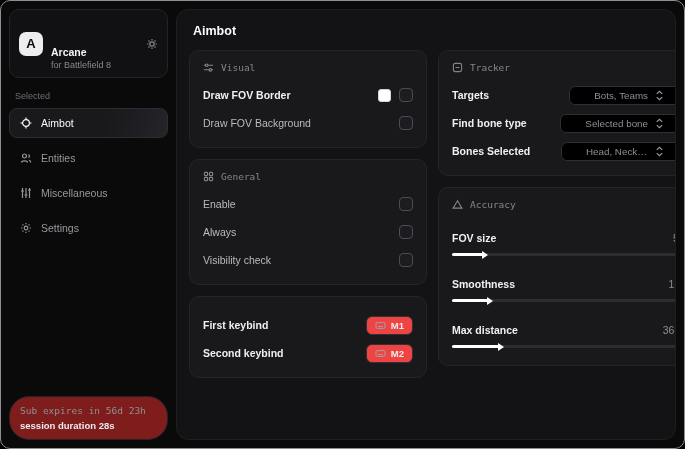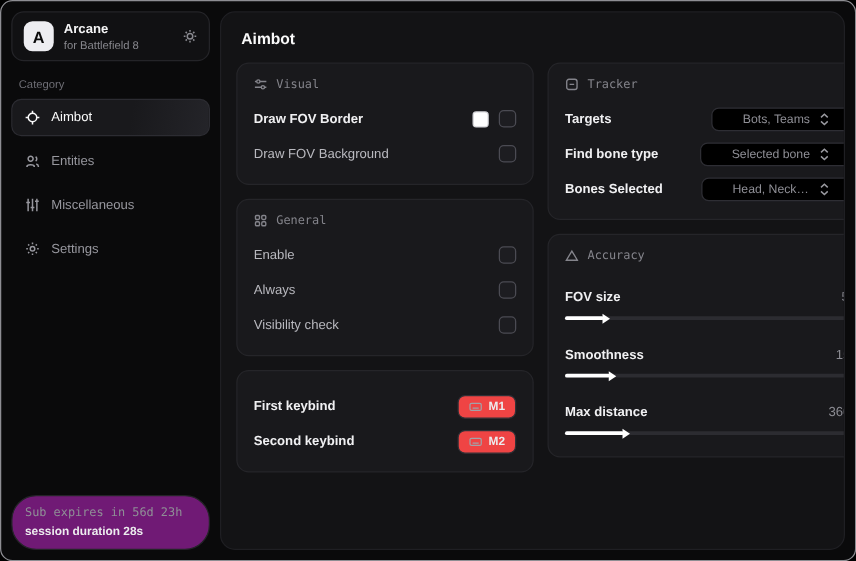--- a/index.html
+++ b/index.html
@@ -28,21 +28,21 @@
     padding: 7px 9px;
     display: flex; align-items: center; gap: 8px;
   }
   .logo {
     width: 24px; height: 24px; border-radius: 7px;
     background: #ededf1; color: #0a0a0b;
     font-weight: bold; font-size: 13px;
     display: flex; align-items: center; justify-content: center;
     flex: none;
   }
-  .app-meta { flex: 1; min-width: 0; }
+  .app-meta { flex: 1; min-width: 0; margin-top: 29px; }
   .app-name { font-size: 10.5px; font-weight: bold; color: #f4f4f5; }
   .app-sub { font-size: 9px; color: #87878d; margin-top: 2px; }
   .icon-btn { color: #8a8a90; display: flex; align-items: center; cursor: default; }
 
   .category-label { font-size: 9px; color: #6e6e75; margin: 13px 6px 7px 6px; }
 
   .nav-item {
     height: 30px; border-radius: 8px;
     display: flex; align-items: center; gap: 9px;
     padding: 0 10px; margin-bottom: 5px;
@@ -51,21 +51,21 @@
   }
   .nav-item.active {
     color: #fafafa;
     background: linear-gradient(100deg, #19191c 60%, #242429);
     border-color: #2c2c32;
   }
   .nav-icon { display:flex; align-items:center; }
 
   .sidebar-footer {
     margin-top: auto;
-    border: 1px solid #242428; background: #701a75;
+    border: 1px solid #242428; background: #7f1d1d;
     border-radius: 20px;
     padding: 8px 10px;
   }
   .expiry { font-family: "DejaVu Sans Mono", monospace; font-size: 9.5px; color: #8f8f96; }
   .session { font-size: 9.5px; font-weight: bold; color: #ececee; margin-top: 4px; }
 
   
   .main {
     flex: 1;
     margin: 8px 8px 8px 0;
@@ -171,21 +171,21 @@
         <div class="app-sub">for Battlefield 8</div>
       </div>
       <span class="icon-btn">
         <svg width="12" height="12" viewBox="0 0 12 12" fill="none" stroke="currentColor" stroke-width="1.2">
           <circle cx="6" cy="6" r="2.2"></circle>
           <path d="M6 1v1.4M6 9.6V11M1 6h1.4M9.6 6H11M2.5 2.5l1 1M8.5 8.5l1 1M9.5 2.5l-1 1M3.5 8.5l-1 1"></path>
         </svg>
       </span>
     </div>
 
-    <div class="category-label">Category</div>
+    <div class="category-label">Selected</div>
 
     <div class="nav-item active">
       <span class="nav-icon">
         <svg width="12" height="12" viewBox="0 0 12 12" fill="none" stroke="currentColor" stroke-width="1.2">
           <circle cx="6" cy="6" r="3.4"></circle>
           <path d="M6 0.5v2M6 9.5v2M0.5 6h2M9.5 6h2"></path>
         </svg>
       </span>
       <span>Aimbot</span>
     </div>

